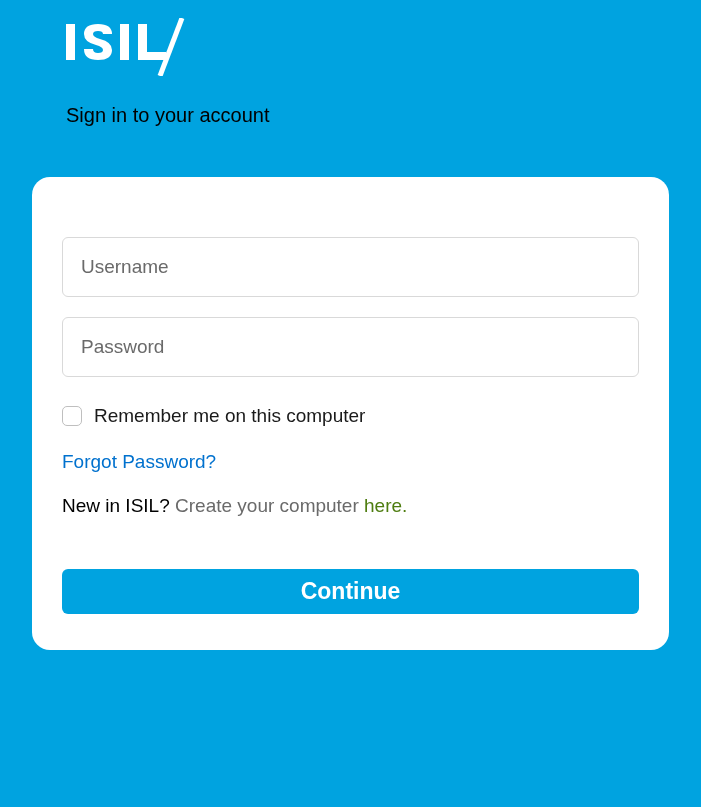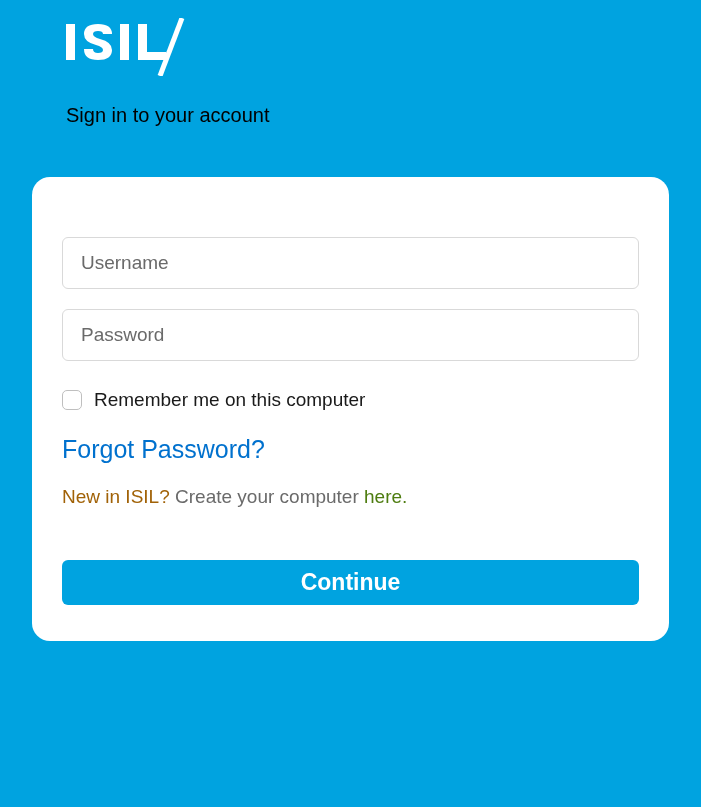--- a/index.html
+++ b/index.html
@@ -36,21 +36,21 @@
       font-weight: 400;
     }
     .card {
       background: #fff;
       border-radius: 18px;
       padding: 60px 30px 36px 30px;
       margin: 0 2px;
     }
     .field {
       width: 100%;
-      height: 52px;
+      height: 60px;
       border: 1px solid #d9d9d9;
       border-radius: 6px;
       padding: 0 18px;
       font-size: 19px;
       color: #333;
       margin-bottom: 20px;
       background: #fff;
       outline: none;
     }
     .field::placeholder {
@@ -78,32 +78,32 @@
       border-color: #0071ce;
     }
     .remember-label {
       font-size: 19px;
       color: #1a1a1a;
       text-align: center;
     }
     .forgot {
       display: inline-block;
       color: #0071ce;
-      font-size: 25px;
+      font-size: 19px;
       text-decoration: none;
       margin-bottom: 22px;
       cursor: pointer;
     }
     .newline {
       font-size: 19px;
       color: #6a6a6a;
       margin-bottom: 52px;
     }
     .newline .blue {
-      color: #a16207;
+      color: #000000;
       text-align: center;
     }
     .newline .here {
       color: #4d7c0f;
       cursor: pointer;
       margin-top: 27px;
     }
     .continue-btn {
       width: 100%;
       height: 45px;

